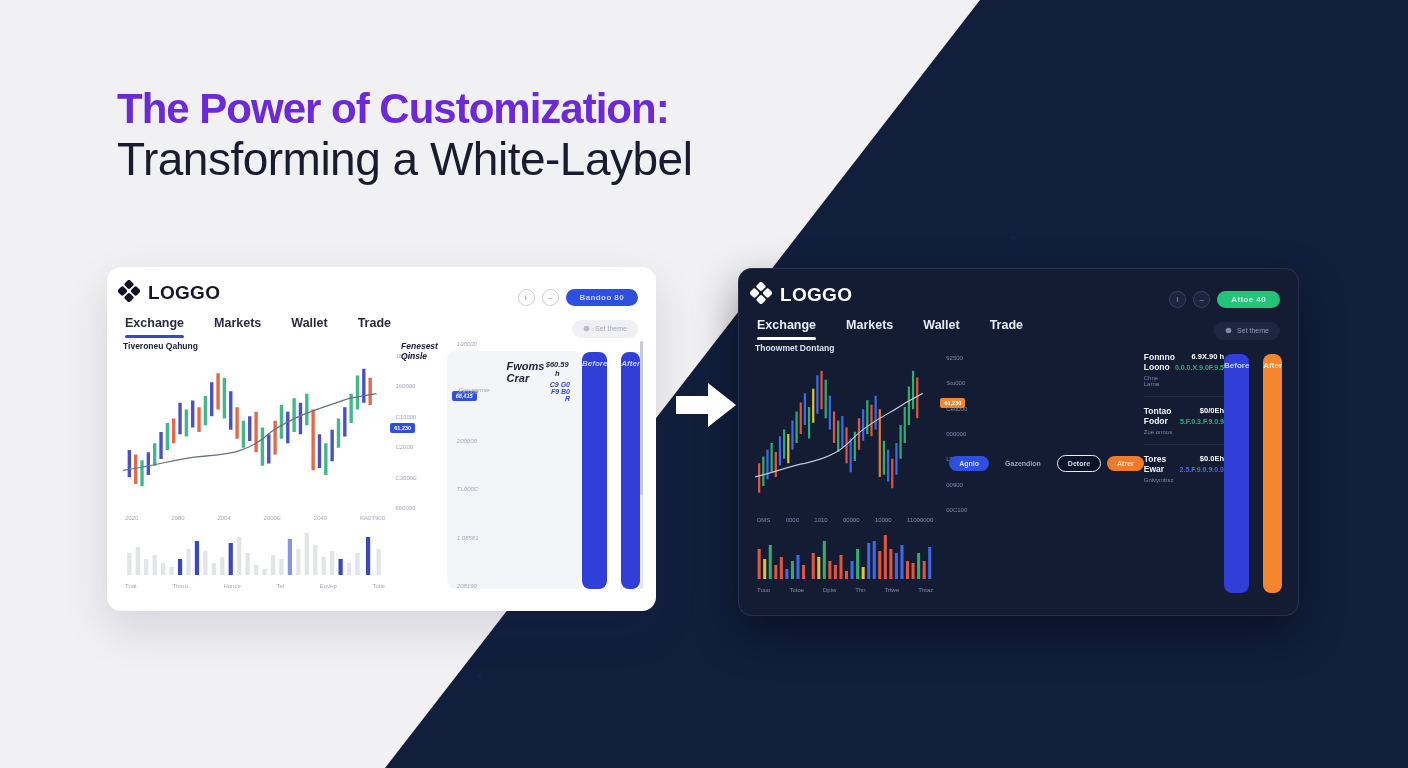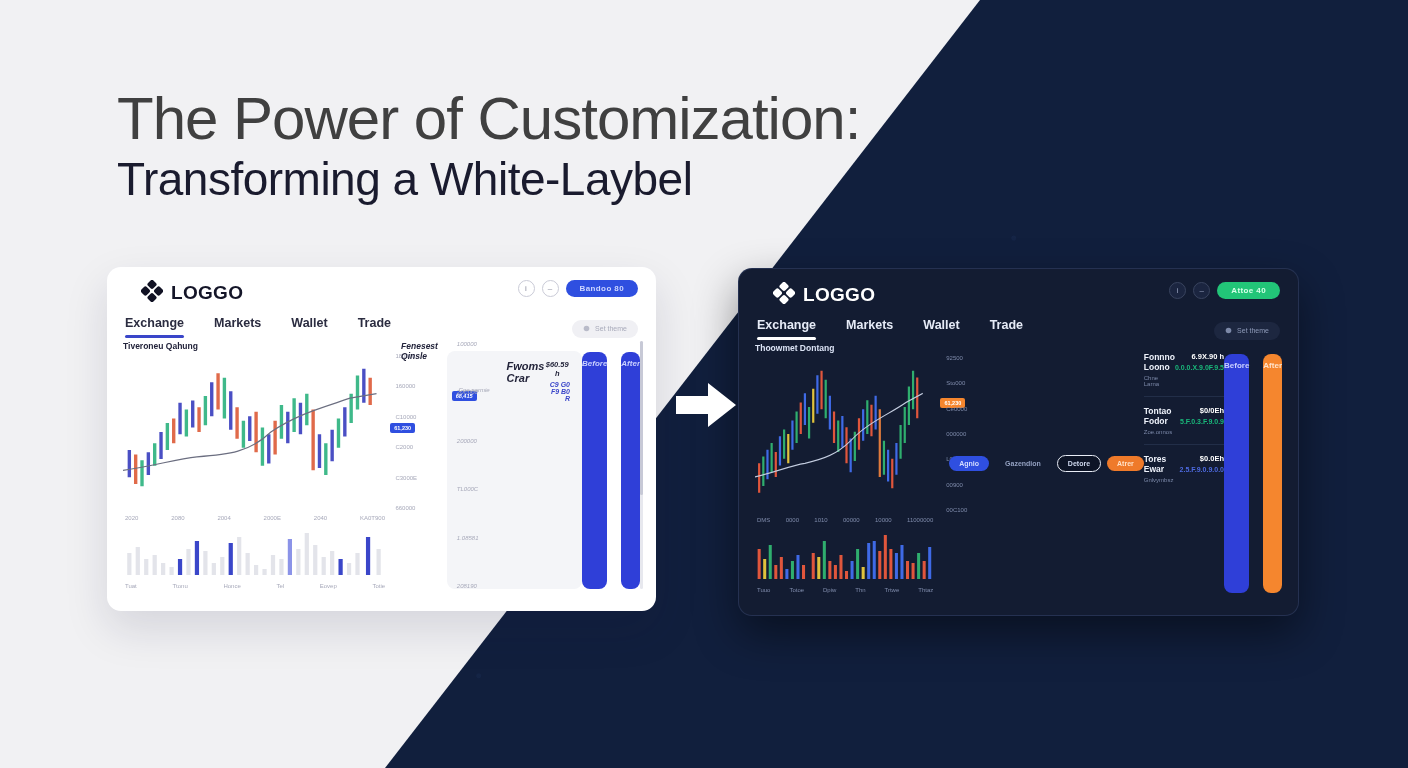--- a/index.html
+++ b/index.html
@@ -26,21 +26,21 @@
       radial-gradient(circle at 72% 31%, rgba(90,120,200,.08) 0 2px, transparent 3px),
       radial-gradient(circle at 88% 62%, rgba(90,120,200,.08) 0 2px, transparent 3px),
       radial-gradient(circle at 61% 77%, rgba(90,120,200,.07) 0 2px, transparent 3px),
       radial-gradient(circle at 34% 88%, rgba(90,120,200,.07) 0 2px, transparent 3px);
     opacity:.9;
   }
 
   
   #headline { position:absolute; left:117px; top:85px; width:840px; z-index:6; }
   #headline .l1 {
-    font-size:60px; font-weight:normal; color:#404040; letter-spacing:-1px;
+    font-size:42px; font-weight:bold; color:#6d28d9; letter-spacing:-1px;
     line-height:1.12; white-space:nowrap;
   }
   #headline .l2 {
     font-size:46px; font-weight:400; color:#1a1b2e; letter-spacing:-.5px;
     line-height:1.18; white-space:nowrap;
   }
 
   
   #arrow { position:absolute; left:676px; top:381px; width:62px; height:48px; z-index:7; }
 
@@ -53,22 +53,22 @@
     box-shadow:0 18px 44px rgba(20,25,60,.13);
   }
   #panel-dark {
     left:738px; top:268px; width:561px; height:348px;
     background:#131c32;
     border:1px solid rgba(120,150,220,.18);
     box-shadow:0 18px 44px rgba(0,0,0,.45);
   }
 
   
-  .p-head { display:flex; align-items:flex-start; justify-content:space-between;
-            padding:13px 18px 6px 34px; }
+  .p-head { display:flex; align-items:flex-end; justify-content:space-between;
+            padding:13px 18px 6px 11px; }
   .brand { display:flex; align-items:center; gap:8px; }
   .brand-text { font-size:19px; font-weight:bold; letter-spacing:.3px; }
   #panel-light .brand-text { color:#141528; }
   #panel-dark  .brand-text { color:#ffffff; }
 
   .head-right { display:flex; align-items:center; gap:7px; }
   .circ-btn { width:17px; height:17px; border-radius:50%; display:flex;
               align-items:center; justify-content:center; font-size:8px; }
   #panel-light .circ-btn { border:1px solid #c9cad6; color:#8b8d9e; background:#fff; }
   #panel-dark  .circ-btn { border:1px solid #39445f; color:#9aa4c0; background:#1b2540; }

